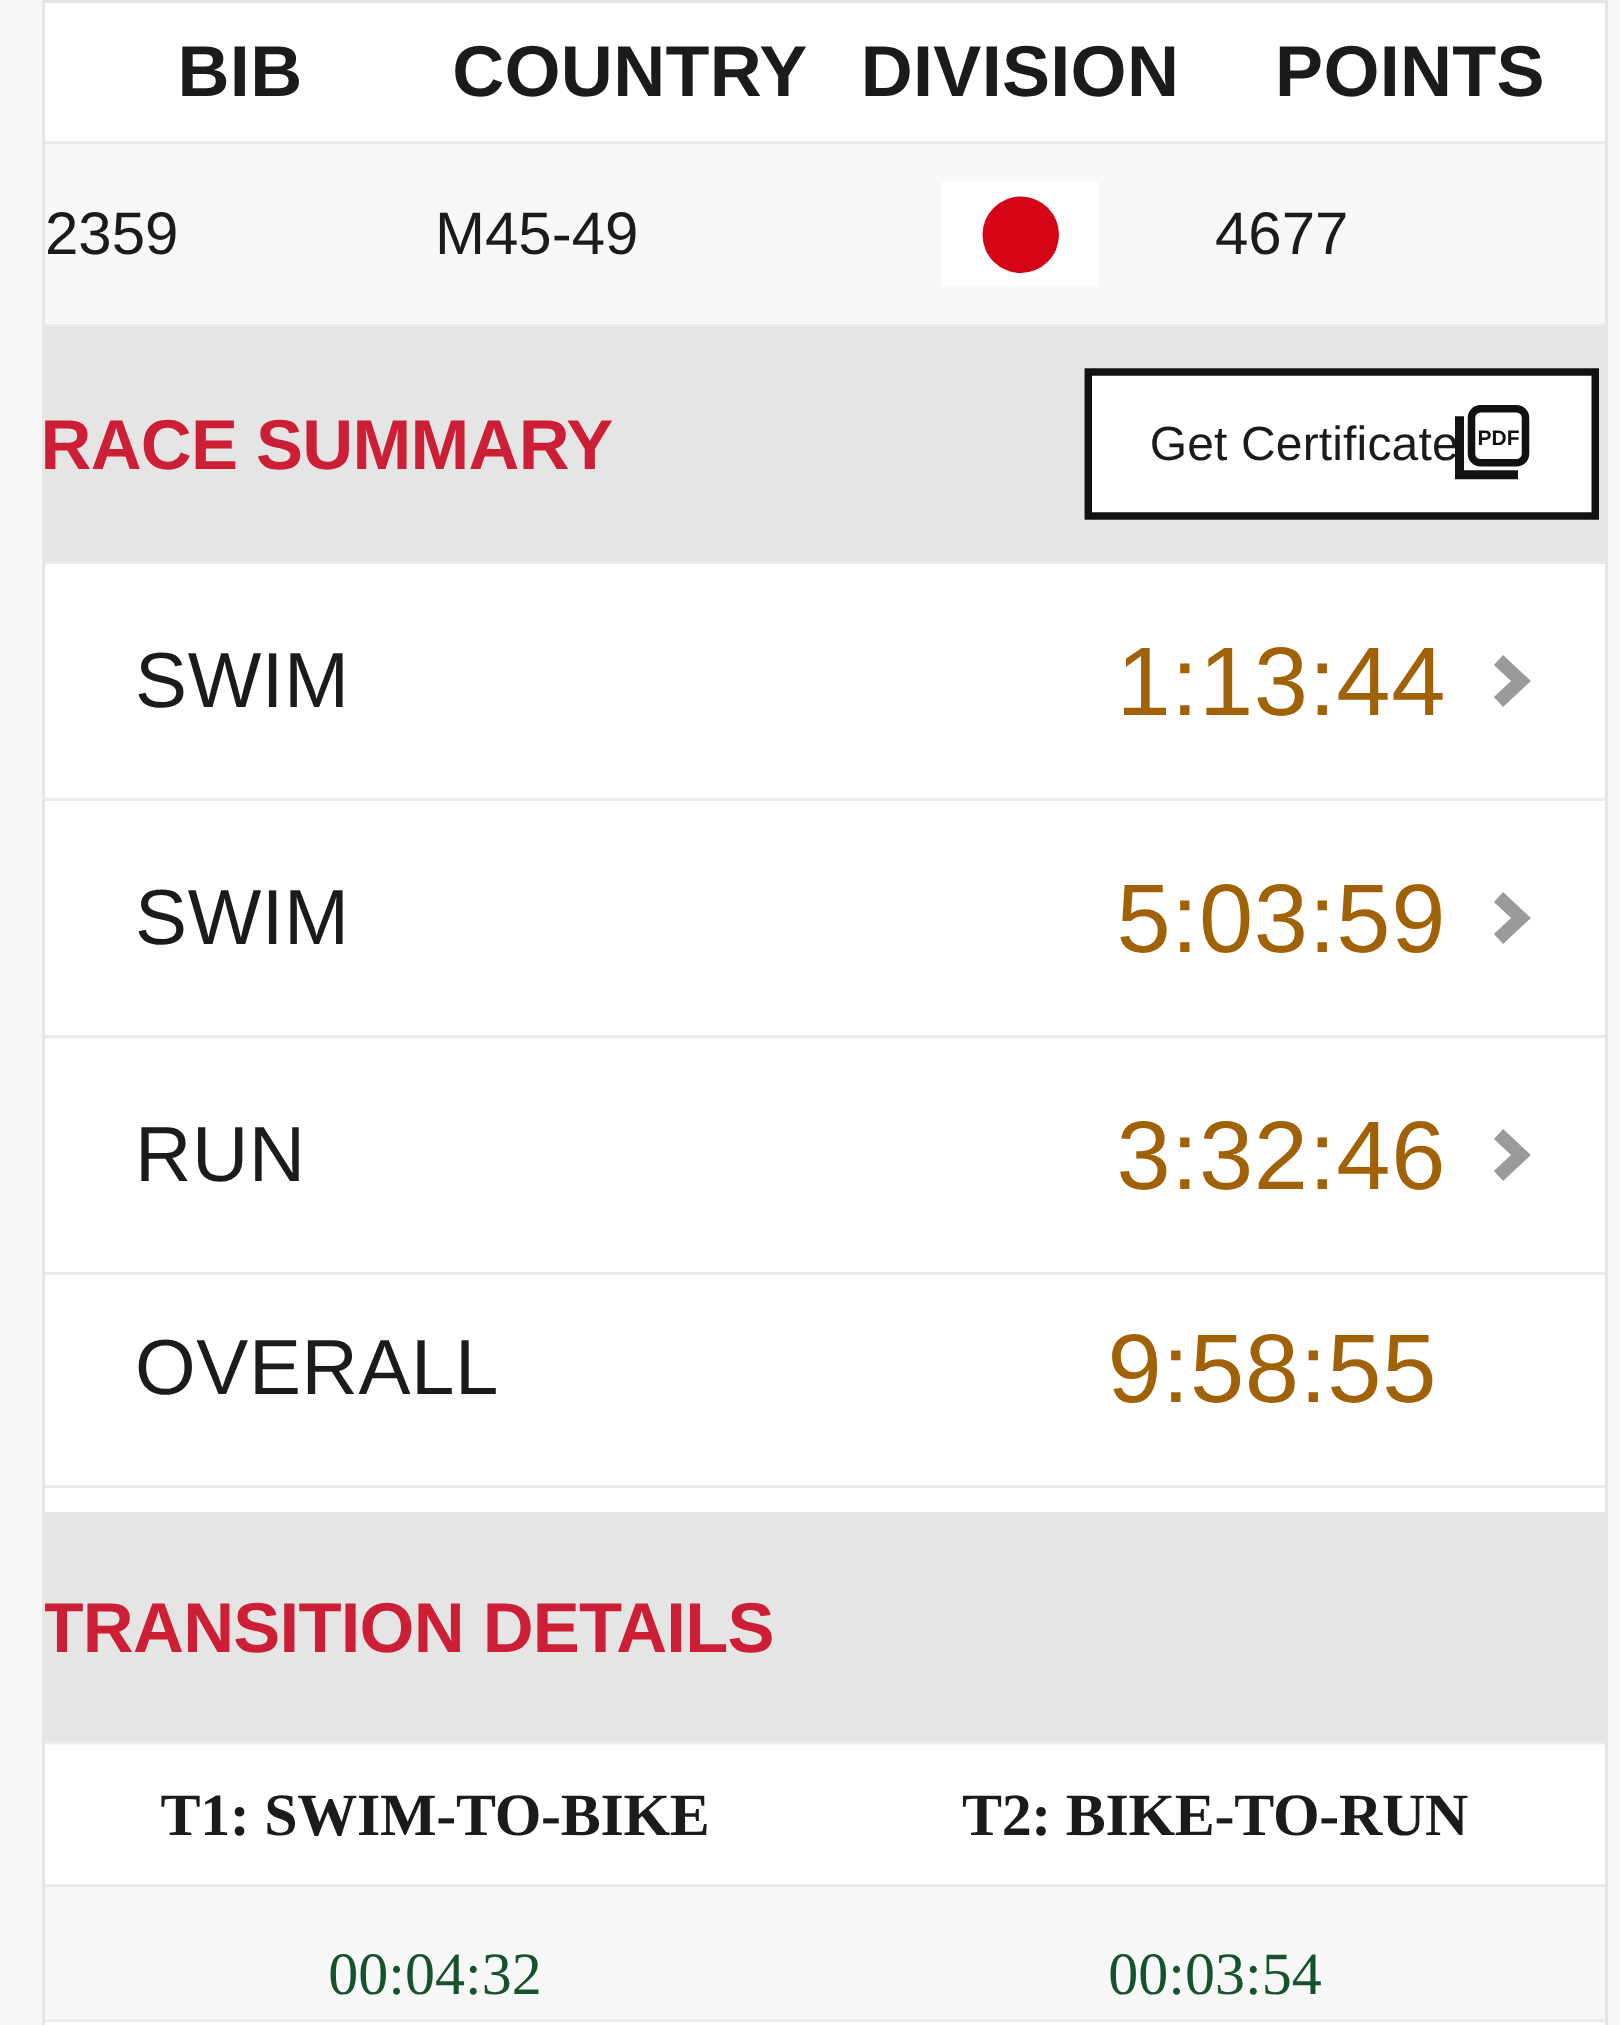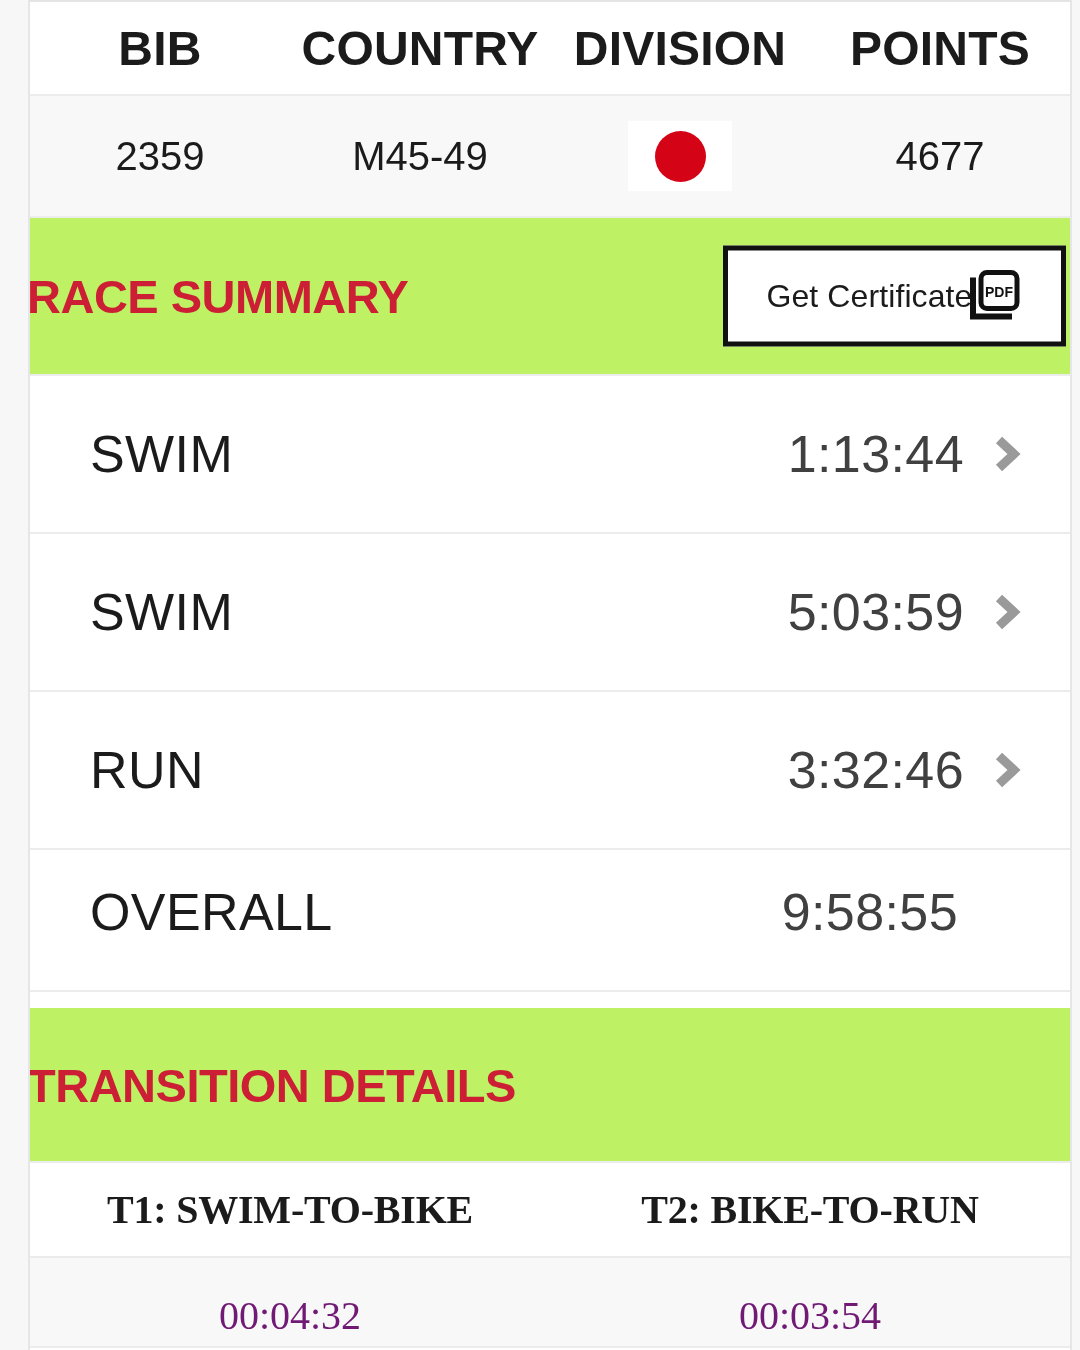--- a/index.html
+++ b/index.html
@@ -60,21 +60,20 @@
     height: 100%;
   }
   .stat-head {
     text-align: center;
     font-size: 48px;
     font-weight: 700;
     color: #1b1b1b;
     letter-spacing: 0.2px;
   }
   .stat-cell {
-    text-align: center;
     font-size: 40px;
     font-weight: 400;
     color: #1b1b1b;
   }
 
   
   .flag-wrap {
     display: flex;
     justify-content: center;
     align-items: center;
@@ -92,21 +91,21 @@
     height: 51px;
     border-radius: 50%;
     background: #d50316;
   }
 
   
   .section-head {
     position: absolute;
     left: 0;
     width: 100%;
-    background: #bef264;
+    background: #e5e5e5;
     border-bottom: 2px solid #ececec;
   }
   .section-title {
     position: absolute;
     left: -3px;
     top: 50%;
     transform: translateY(-50%);
     font-size: 47px;
     font-weight: 700;
     color: #cc1f35;
@@ -163,23 +162,23 @@
     font-size: 52px;
     font-weight: 400;
     color: #1b1b1b;
     letter-spacing: 0.4px;
   }
   .disc-time {
     position: absolute;
     right: 106px;
     top: 50%;
     transform: translateY(-50%);
-    font-size: 52px;
-    font-weight: 400;
-    color: #404040;
+    font-size: 65px;
+    font-weight: 400;
+    color: #a16207;
     letter-spacing: 0.4px;
   }
   .disc-time.no-chevron { right: 112px; text-align: center; }
   .chevron {
     position: absolute;
     right: 48px;
     top: 50%;
     transform: translateY(-50%);
     width: 30px;
     height: 40px;
@@ -199,21 +198,21 @@
     text-align: center;
     font-size: 40px;
     font-weight: 700;
     color: #1b1b1b;
     letter-spacing: -0.2px;
   }
   .trans-val {
     text-align: center;
     font-size: 40px;
     font-weight: 400;
-    color: #701a75;
+    color: #14532d;
     margin-top: 26px;
   }
 </style>
 </head>
 <body>
 
 <div class="page">
   <div class="card">
 
     <div class="rule-top"></div>

